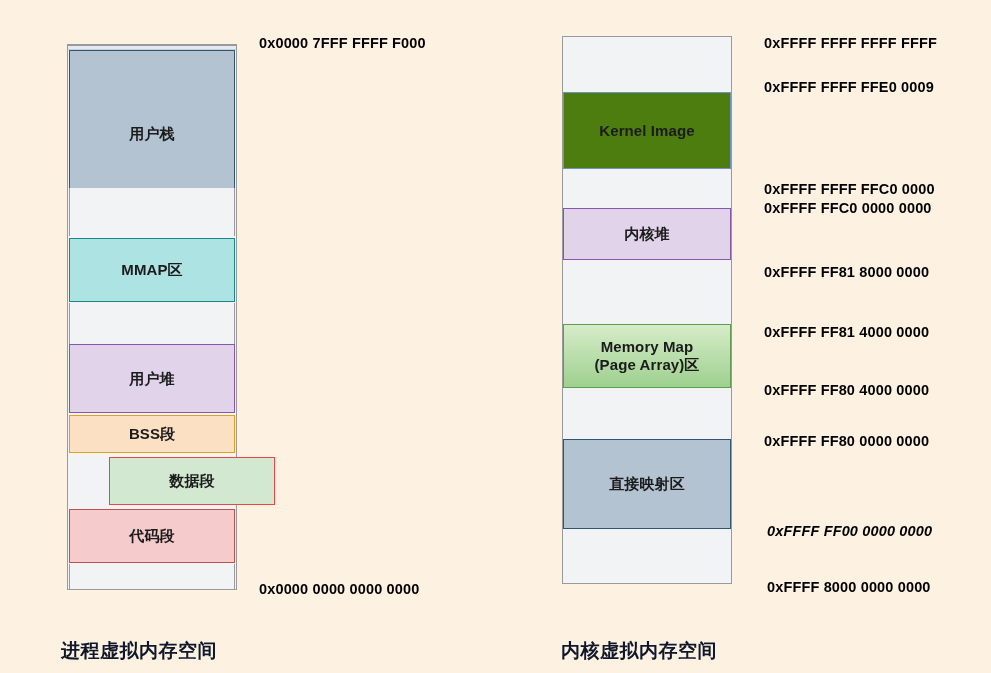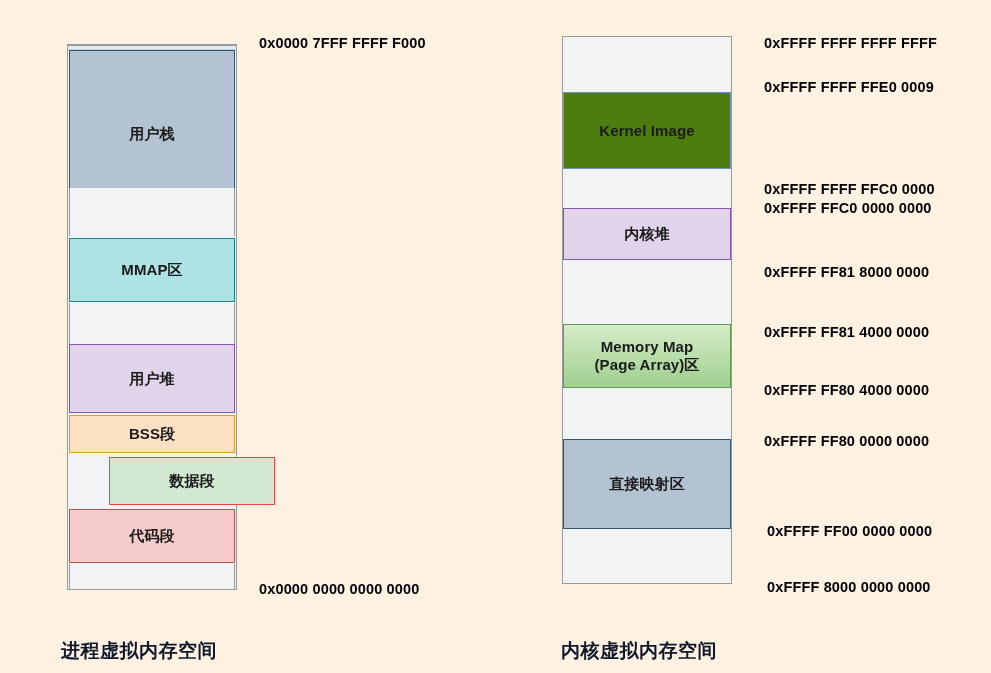--- a/index.html
+++ b/index.html
@@ -151,19 +151,19 @@
     <div class="seg" style="left:563px; top:530px; width:168px; height:53px; background:#f2f3f5;"></div>
 
     <div class="addr" style="left:764px; top:35px;">0xFFFF FFFF FFFF FFFF</div>
     <div class="addr" style="left:764px; top:79px;">0xFFFF FFFF FFE0 0009</div>
     <div class="addr" style="left:764px; top:152px;margin-top:29px;">0xFFFF FFFF FFC0 0000</div>
     <div class="addr" style="left:764px; top:200px;">0xFFFF FFC0 0000 0000</div>
     <div class="addr" style="left:764px; top:264px;">0xFFFF FF81 8000 0000</div>
     <div class="addr" style="left:764px; top:324px;">0xFFFF FF81 4000 0000</div>
     <div class="addr" style="left:764px; top:382px;">0xFFFF FF80 4000 0000</div>
     <div class="addr" style="left:720px; top:433px;margin-left:44px;">0xFFFF FF80 0000 0000</div>
-    <div class="addr" style="left:767px; top:523px;">0xFFFF FF00 0000 0000</div>
+    <div class="addr" style="left:767px; top:523px;font-style:italic;">0xFFFF FF00 0000 0000</div>
     <div class="addr" style="left:767px; top:579px;">0xFFFF 8000 0000 0000</div>
 
     <div class="caption" style="left:561px; top:638px;">内核虚拟内存空间</div>
   </div>
 
 </div>
 
 </body></html>

